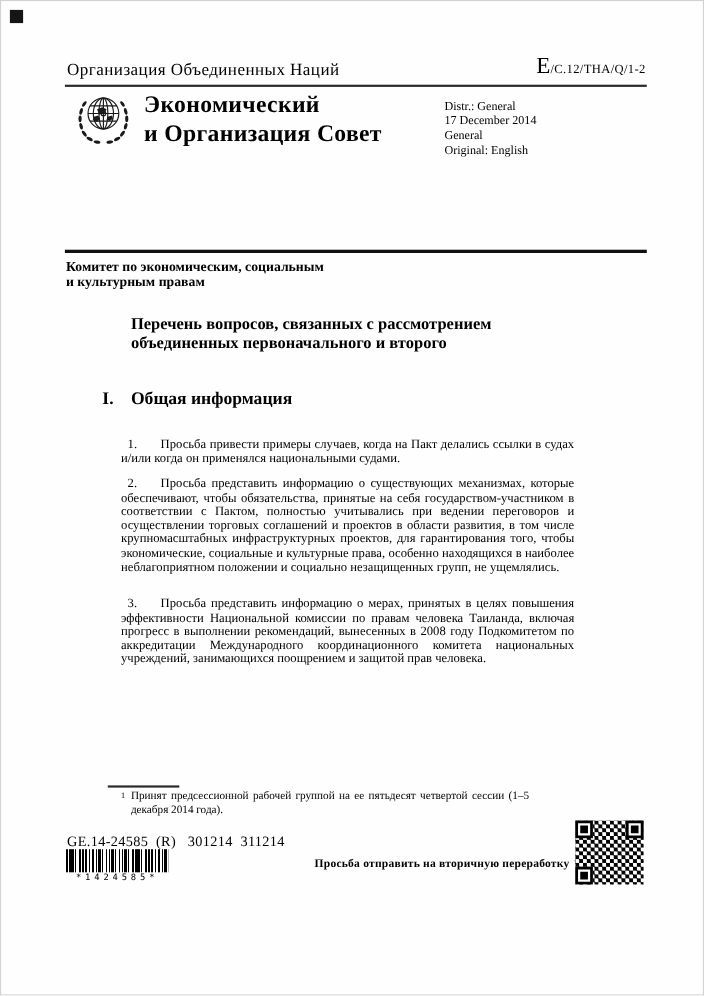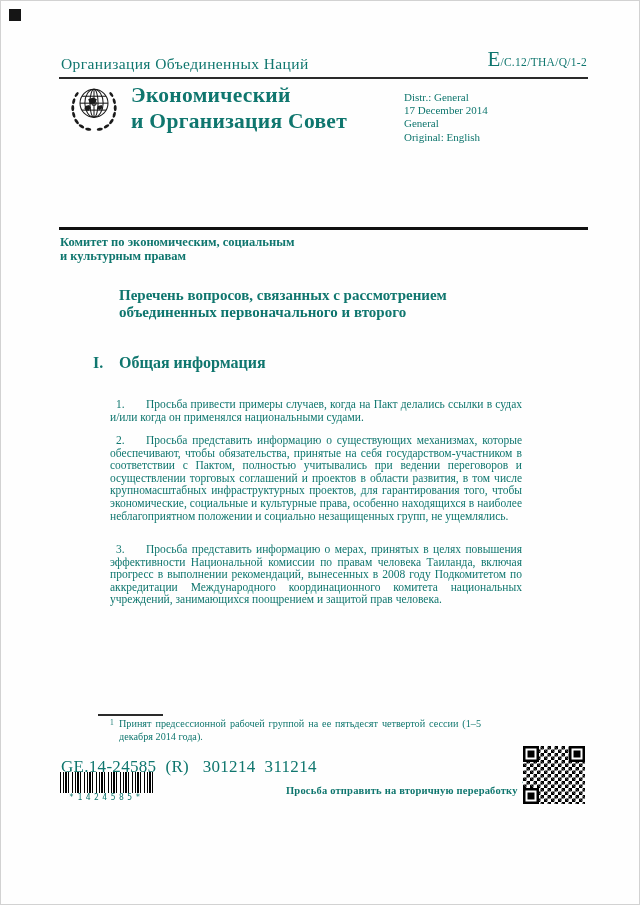--- a/index.html
+++ b/index.html
@@ -1,19 +1,19 @@
 <!DOCTYPE html>
 <html><head>
 <meta charset="utf-8">
 <style>
   html,body{margin:0;padding:0;background:#e9e9e9;}
   #page{
     position:relative;width:640px;height:905px;background:#fefefe;
     margin:0 auto;overflow:hidden;
-    font-family:"Liberation Serif","DejaVu Serif",serif;color:#0f766e;
+    font-family:"Liberation Serif","DejaVu Serif",serif;color:#000000;
     border:1px solid #d2d2d2;box-sizing:border-box;text-decoration:underline;
   }
   .abs{position:absolute;}
   .corner-mark{left:8px;top:8px;width:12px;height:12px;background:#151515;}
   .org-name{left:60px;top:54px;font-size:15.5px;letter-spacing:.4px;}
   .doc-symbol{top:46px;right:52px;font-size:11.5px;letter-spacing:.3px;}
   .doc-symbol .big-e{font-size:21px;letter-spacing:0;}
   .rule-top{left:58px;top:76px;width:529px;height:2px;background:#2a2a2a;}
   .emblem{left:64px;top:80px;width:58px;height:54px;}
   .council-title{left:130px;top:81px;font-size:21.5px;font-weight:bold;line-height:26px;letter-spacing:.3px;}
@@ -25,25 +25,25 @@
   .section-heading{left:92px;top:353px;font-size:16px;font-weight:bold;}
   .section-heading .sec-num{display:inline-block;width:26px;}
   .body-para{left:93px;width:412px;font-size:11.5px;line-height:12.6px;text-align:justify;text-indent:6px;margin:16px;}
   .body-para .para-num{display:inline-block;width:30px;text-indent:0;}
   .para-1{top:381px;}
   .para-2{top:417px;}
   .para-3{top:526px;}
   .footnote-rule{left:97px;top:713px;width:65px;height:1.5px;background:#2a2a2a;}
   .footnote{left:118px;top:717px;width:362px;font-size:10.2px;line-height:12.8px;text-align:justify;}
   .footnote sup{position:absolute;left:-9px;top:-1px;font-size:7.5px;}
-  .ge-line{left:60px;top:756px;font-size:17px;white-space:pre;letter-spacing:.3px;}
+  .ge-line{left:60px;top:756px;font-size:13px;white-space:pre;letter-spacing:.3px;}
   .barcode{left:59px;top:771px;width:93px;height:21px;background:
     repeating-linear-gradient(90deg,#000 0 1.5px,#fff 1.5px 3px,#000 3px 4.2px,#fff 4.2px 5px,#000 5px 7.4px,#fff 7.4px 8.5px,#000 8.5px 9.4px,#fff 9.4px 12px);}
   .barcode-text{left:59px;top:792px;width:93px;font-family:"DejaVu Sans Mono",monospace;font-size:8px;letter-spacing:3.5px;text-align:center;white-space:nowrap;}
-  .recycle-row{left:285px;top:774px;display:flex;align-items:flex-end;}
+  .recycle-row{left:285px;top:774px;display:flex;align-items:center;}
   .recycle-label{font-size:10.5px;font-weight:bold;letter-spacing:.2px;}
   .recycle-glyph{font-family:"DejaVu Sans",sans-serif;font-size:21px;line-height:21px;margin-left:3px;position:relative;top:-3px;}
   .qr{left:522px;top:745px;width:62px;height:58px;background-color:#fff;
     background-image:
       linear-gradient(45deg,#000 26%,transparent 26%,transparent 74%,#000 74%),
       linear-gradient(45deg,#000 26%,transparent 26%,transparent 74%,#000 74%);
     background-size:7px 7px;background-position:0 0,3.5px 3.5px;}
   .finder{position:absolute;width:16px;height:16px;background:#000;
     box-shadow:inset 0 0 0 2.5px #000, inset 0 0 0 4.5px #fff;}
   .finder.tl{left:0;top:0;} .finder.tr{right:0;top:0;} .finder.bl{left:0;bottom:0;}

